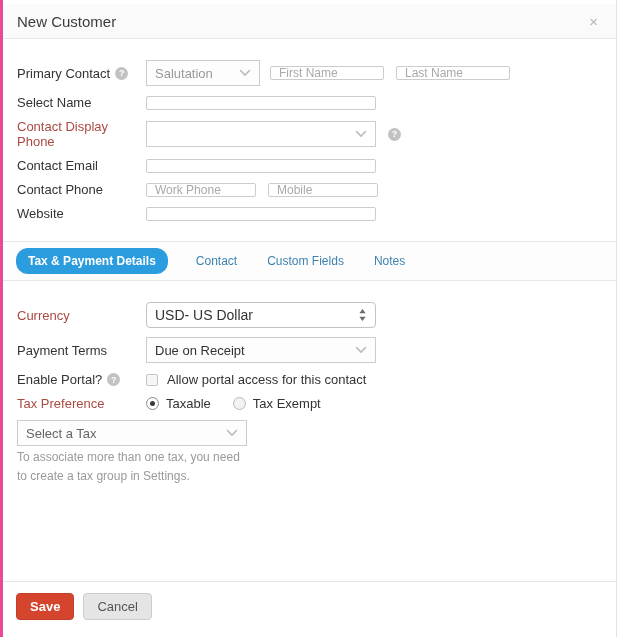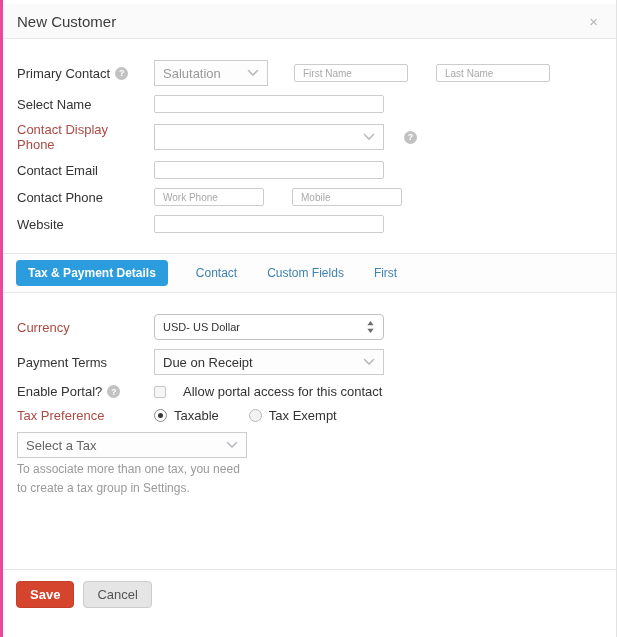--- a/index.html
+++ b/index.html
@@ -25,40 +25,40 @@
     border-radius: 3px 3px 0 0;
     display: flex; align-items: center; justify-content: space-between;
     padding: 0 14px;
   }
   .dialog-title { font-size: 15px; color: #3c3c3c; }
   .close-btn {
     color: #b5b5b5; font-size: 15px; line-height: 1;
     cursor: pointer; padding: 2px 4px;
   }
   .form-section { padding: 21px 14px 0 14px; }
-  .row { display: flex; align-items: center; margin-bottom: 9px; gap: 8px; }
+  .row { display: flex; align-items: center; margin-bottom: 9px; }
   .row-label {
     width: 129px; flex-shrink: 0;
     font-size: 13px; color: #333;
     display: flex; align-items: center; gap: 5px;
   }
   .row-label.required { color: #ab4a43; }
   .help-icon {
     width: 13px; height: 13px; border-radius: 50%;
     background: #c2c2c2; color: #fff;
     font-size: 9px; font-weight: bold;
     display: inline-flex; align-items: center; justify-content: center;
     flex-shrink: 0;
   }
   .ipt {
     box-sizing: border-box; height: 14px;
     border: 1px solid #ccc; border-radius: 2px;
     font-family: "Liberation Sans", sans-serif;
-    font-size: 10px; color: #333;
-    padding: 8px 8px; background: #fff; outline: none;
+    font-size: 12px; color: #333;
+    padding: 0 8px; background: #fff; outline: none;
   }
   .ipt::placeholder { color: #a9a9a9; }
   .ipt-main { width: 230px; }
   .ipt-sm { width: 114px; }
   .ipt-phone { width: 110px; }
   .gap10 { width: 10px; flex-shrink: 0; }
   .gap12 { width: 12px; flex-shrink: 0; }
   .fake-select {
     box-sizing: border-box; height: 26px;
     border: 1px solid #ccc; border-radius: 0;
@@ -68,37 +68,37 @@
   }
   .fake-select .sel-text { color: #333; }
   .fake-select .sel-text.placeholder { color: #999; }
   .fake-select .sel-text.dim { color: #666; }
   .chevron-icon { display: inline-flex; margin-left: 6px; flex-shrink: 0; }
   .native-select {
     box-sizing: border-box; height: 26px; width: 230px;
     border: 1px solid #c2c2c2; border-radius: 4px;
     background: #fff;
     display: flex; align-items: center; justify-content: space-between;
-    padding: 0 8px; font-size: 11px; color: #333; cursor: pointer;
+    padding: 0 8px; font-size: 14px; color: #333; cursor: pointer;
   }
   .tab-strip {
     border-top: 1px solid #e7e7e7;
     border-bottom: 1px solid #e7e7e7;
     background: #fdfdfd;
     margin-top: 20px;
     padding: 6px 13px;
     display: flex; align-items: center; gap: 26px;
   }
   .tab {
     font-size: 12px; color: #3e82b0; cursor: pointer;
     padding: 6px 2px; white-space: nowrap;
   }
   .tab.active {
     background: #2b9cdd; color: #fff; font-weight: bold;
-    border-radius: 4px; padding: 6px 12px;
+    border-radius: 12px; padding: 6px 12px;
   }
   .checkbox {
     box-sizing: border-box; width: 12px; height: 12px;
     border: 1px solid #c3c3c3; border-radius: 2px;
     background: #f6f6f6; margin-right: 9px; flex-shrink: 0; cursor: pointer;
   }
   .radio {
     box-sizing: border-box; width: 13px; height: 13px;
     border-radius: 50%; margin-right: 7px; flex-shrink: 0; cursor: pointer;
     display: inline-flex; align-items: center; justify-content: center;
@@ -108,21 +108,21 @@
     content: ""; width: 5px; height: 5px; border-radius: 50%; background: #3a3a3a;
   }
   .radio.unselected { border: 1px solid #b9b9b9; background: #f2f2f2; }
   .option-label { font-size: 13px; color: #333; }
   .radio-option { display: flex; align-items: center; margin-right: 22px; }
   .help-text {
     width: 236px; font-size: 12px; color: #9a9a9a;
     line-height: 1.55; margin-top: 2px;
   }
   .dialog-footer {
-    position: absolute; left: 0; right: 0; bottom: 16px;
+    position: absolute; left: 0; right: 0; bottom: 4px;
     border-top: 1px solid #e5e5e5;
     background: #fff;
     padding: 11px 13px 13px 13px;
     display: flex; align-items: center; gap: 9px;
   }
   .btn {
     box-sizing: border-box; height: 27px;
     border-radius: 4px; font-size: 13px;
     display: inline-flex; align-items: center; justify-content: center;
     padding: 0 13px; cursor: pointer;
@@ -211,21 +211,21 @@
       </div>
       <input class="ipt ipt-main" type="text" value="" style="">
     </div>
 
   </div>
 
   <div class="tab-strip">
     <span class="tab active">Tax &amp; Payment Details</span>
     <span class="tab">Contact</span>
     <span class="tab">Custom Fields</span>
-    <span class="tab">First</span>
+    <span class="tab">Notes</span>
   </div>
 
   <div class="form-section">
 
     <div class="row">
       <div class="row-label required">
         <span>Currency</span>
       </div>
       <div class="native-select">
         <span>USD- US Dollar</span>

